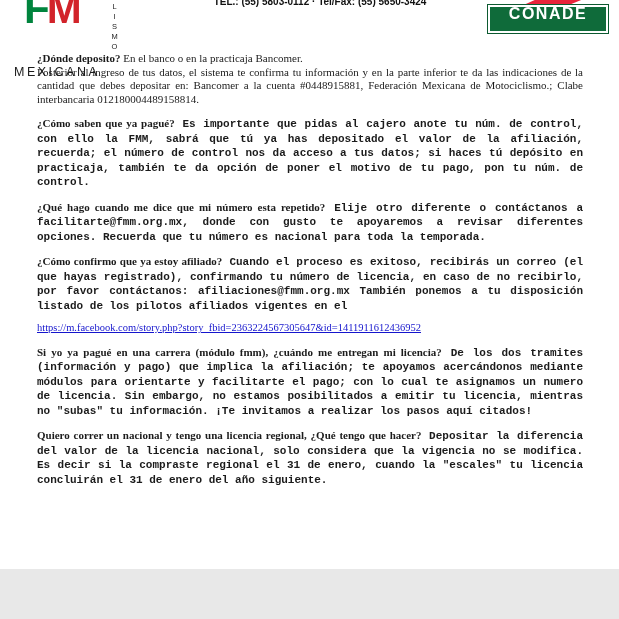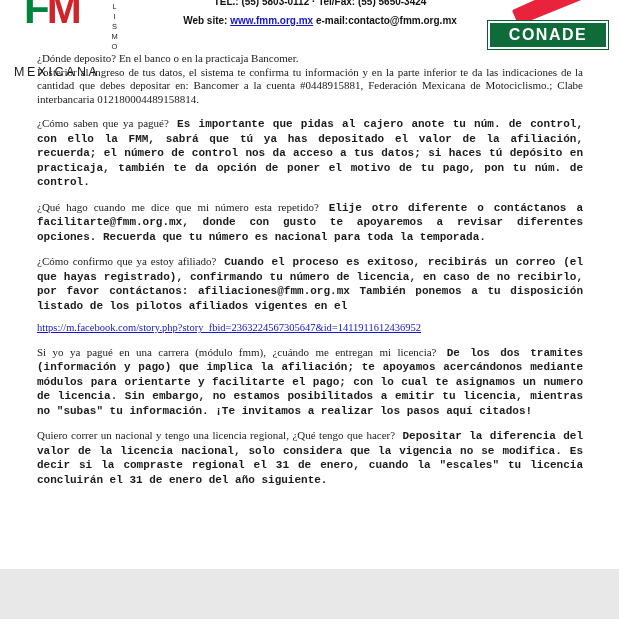--- a/index.html
+++ b/index.html
@@ -19,26 +19,26 @@
   .fm-letters .m{color:#d2232a;}
   .fmm-name{position:absolute;left:6px;top:27px;font-family:"Liberation Sans",sans-serif;font-size:12.5px;letter-spacing:2.5px;color:#1a1a1a;margin-top:38px;}
   .fmm-vertical{position:absolute;left:102px;top:-8px;writing-mode:vertical-rl;text-orientation:upright;font-family:"Liberation Sans",sans-serif;font-size:7.5px;letter-spacing:1px;color:#222;line-height:8px;}
   .contact{position:absolute;left:150px;top:-4px;width:340px;text-align:center;font-family:"Liberation Sans",sans-serif;font-weight:bold;font-size:10px;color:#111;}
   .contact .line1{margin-bottom:8px;}
   .contact a{color:#1515cd;text-decoration:underline;cursor:pointer;}
   .conade-wrap{position:absolute;right:12px;top:0;width:120px;height:48px;}
   .swoosh{position:absolute;border-radius:2px;}
   .swoosh.s1{width:100px;height:9px;right:-6px;top:-2px;transform:rotate(-22deg);}
   .swoosh.s2{width:112px;height:10px;right:-14px;top:-13px;transform:rotate(-24deg);}
-  .conade-box{position:absolute;left:0;top:20px;width:120px;height:28px;display:flex;align-items:center;justify-content:center;box-shadow:inset 0 0 0 2px #ffffff;border:1px solid #0c5a30;}
+  .conade-box{position:absolute;left:0;top:4px;width:120px;height:28px;display:flex;align-items:flex-start;justify-content:center;box-shadow:inset 0 0 0 2px #ffffff;border:1px solid #0c5a30;}
   .conade-label{color:#ffffff;font-family:"Liberation Sans",sans-serif;font-weight:bold;font-size:16px;letter-spacing:1.5px;}
   
   .doc-body{position:absolute;left:37px;top:52px;width:546px;font-size:11px;line-height:13.5px;text-align:justify;}
   .para{margin:0 0 11px 0;}
-  .q{font-weight:normal;}
+  .q{font-weight:bold;}
   .a{white-space:pre-line;}
   .a.bold{font-weight:bold;font-family:Liberation Mono, monospace;}
   .fb-link{display:block;color:#1515cd;text-decoration:underline;font-size:10.5px;cursor:pointer;word-break:break-all;text-align:left;margin-top:8px;}
   
   .emblem{position:absolute;width:128px;height:64px;}
   .emblem .tab{position:absolute;left:40px;top:0;width:46px;height:8px;border:1.5px solid #1a1a1a;border-radius:2px;background:linear-gradient(180deg,#ffffff 20%,#8a8f98 100%);}
   .emblem .wing{position:absolute;top:11px;width:55px;height:13px;border:1.5px solid #1a1a1a;background:linear-gradient(180deg,#f8fafc 10%,#aeb6c4 100%);}
   .emblem .wing.wl{left:0;transform:skewY(-8deg);border-radius:8px 0 2px 2px;}
   .emblem .wing.wr{left:70px;transform:skewY(8deg);border-radius:0 8px 2px 2px;}
   .emblem .disc{position:absolute;left:37px;top:5px;width:50px;height:50px;border-radius:50%;border:3px solid #14161a;box-shadow:inset 0 0 0 3px #d8dde6;}
@@ -55,21 +55,20 @@
 <div class="page">
 
   <div class="fmm-logo">
     <div class="fm-letters"><span class="f">F</span><span class="m">M</span></div>
     <div class="fmm-name">MEXICANA</div>
     <div class="fmm-vertical">CLISMO</div>
   </div>
 
   <div class="contact">
     <div class="line1">TEL.: (55) 5803-0112 · Tel/Fax: (55) 5650-3424</div>
-    <div class="line2"><span>Web site: </span><a>www.fmm.org.mx</a><span> e-mail:contacto@fmm.org.mx</span></div>
   </div>
 
   <div class="conade-wrap">
     <div class="swoosh s2" style="background:#e8233b;"></div>
     <div class="swoosh s1" style="background:#e8233b;"></div>
     <div class="conade-box" style="background:#0f6b3a;">
       <span class="conade-label">CONADE</span>
     </div>
   </div>
 

